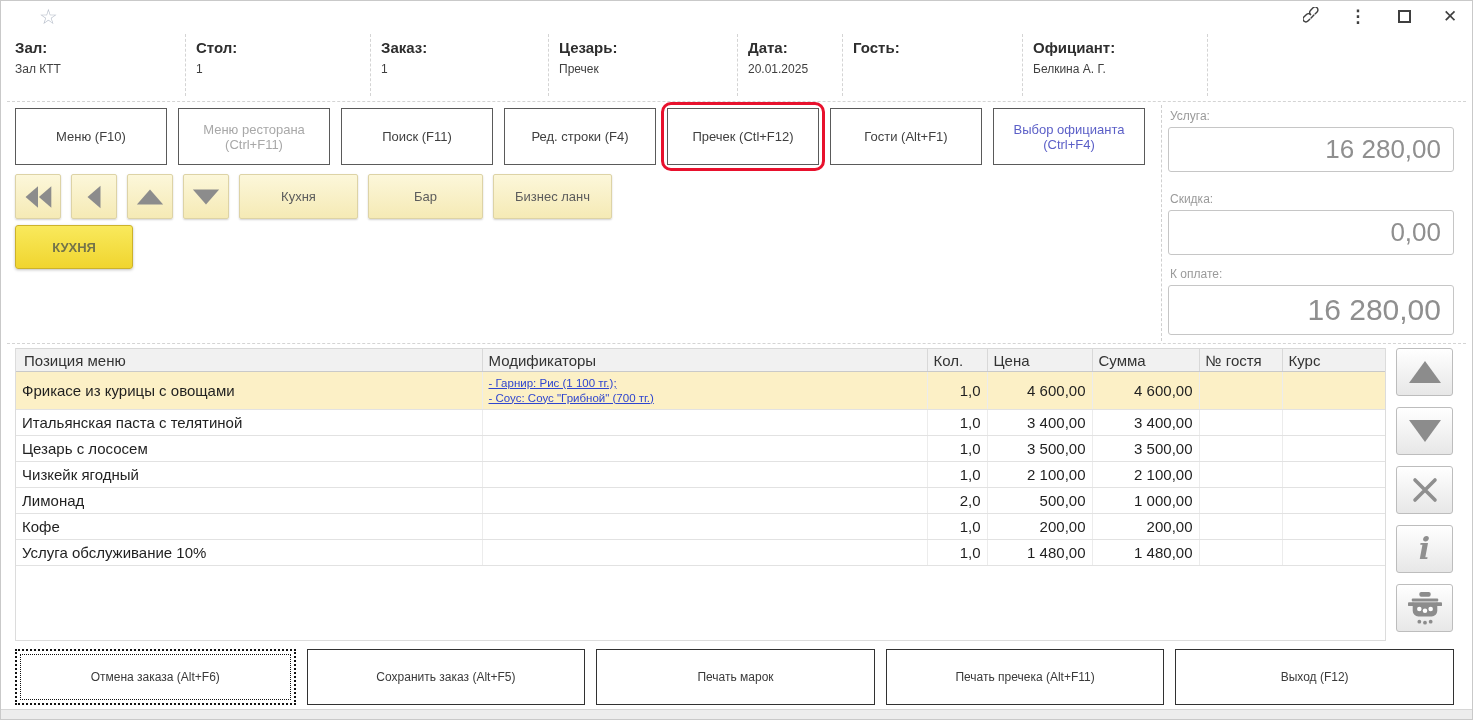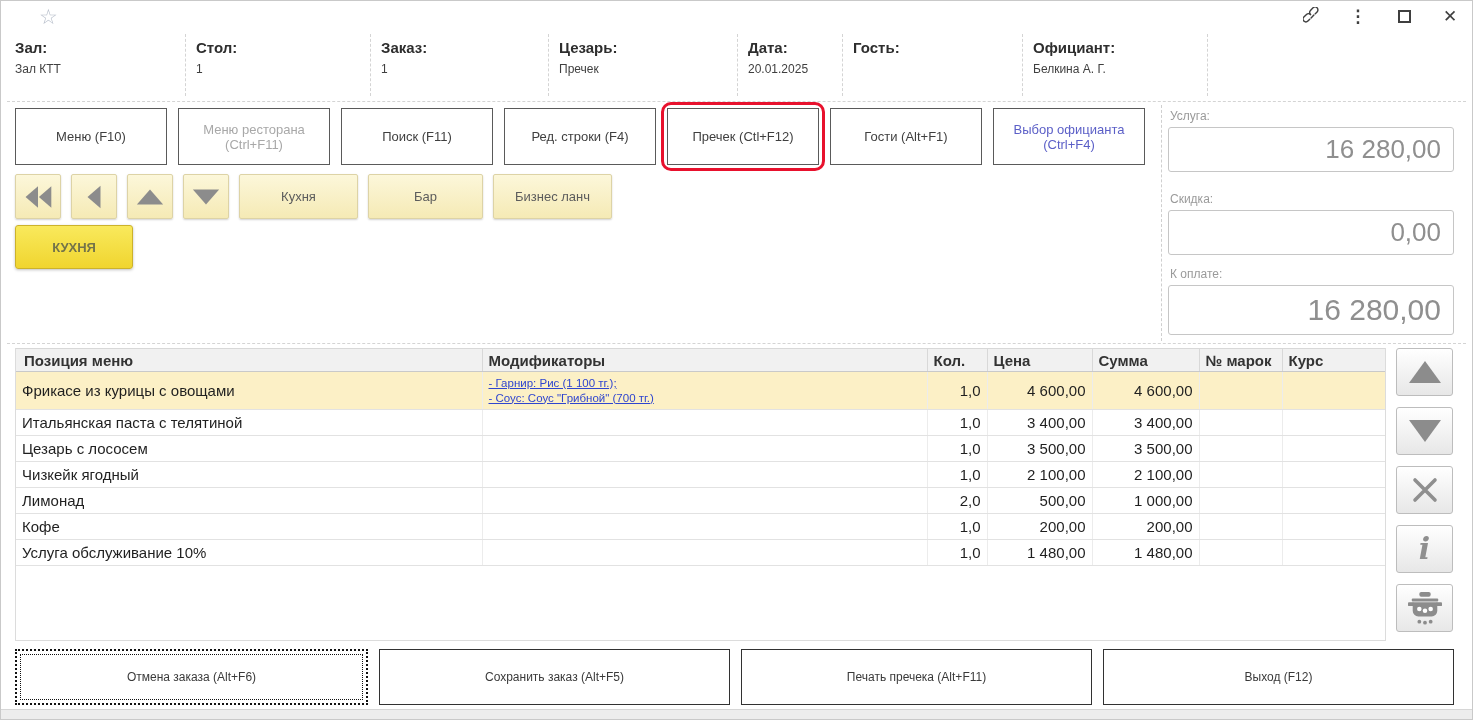--- a/index.html
+++ b/index.html
@@ -54,21 +54,21 @@
   .totals .tlbl { font-size:12px; color:#9a9a9a; margin:2px 0 2px 2px; height:16px; }
   .tinput { width:286px; height:45px; border:1px solid #c6c6c6; border-radius:3px; background:#fff;
             display:flex; align-items:center; justify-content:flex-end; padding-right:12px;
             font-size:26px; color:#8f8f8f; }
   .tinput.big { height:50px; font-size:30px; }
 
   
   .tablewrap { position:absolute; left:14px; top:347px; width:1371px; height:293px;
                border:1px solid #dcdcdc; border-top:none; background:#fff; overflow:hidden; }
   table.order { border-collapse:collapse; table-layout:fixed; width:1371px; }
-  table.order th { background:#f1f1f1; font-size:15px; font-weight:bold; color:#333; text-align:left;
+  table.order th { background:#f1f1f1; font-size:15px; font-weight:normal; color:#333; text-align:left;
                    height:23px; padding:0 6px; border-right:1px solid #d8d8d8; border-bottom:1px solid #c9c9c9;
                    border-top:1px solid #d8d8d8; overflow:hidden; white-space:nowrap; }
   table.order td { font-size:15px; color:#1f1f1f; padding:0 6px; border-right:1px solid #ececec;
                    border-bottom:1px solid #e2e2e2; overflow:hidden; white-space:nowrap; vertical-align:middle; }
   table.order tr.r { height:26px; }
   table.order tr.sel { height:38px; }
   table.order tr.sel td { background:#fcf0c6; }
   td.num { text-align:right; padding-right:10px; }
   .modlink { display:block; font-size:11.5px; line-height:1.3; color:#2f45cf; text-decoration:underline; cursor:pointer; }
   td.namecol { padding-left:8px; }
@@ -212,21 +212,21 @@
           <col style="width:83px">
           <col style="width:105px">
       </colgroup>
       <thead>
         <tr>
           <th style="padding-left:8px">Позиция меню</th>
           <th>Модификаторы</th>
           <th>Кол.</th>
           <th>Цена</th>
           <th>Сумма</th>
-          <th>№ марок</th>
+          <th>№ гостя</th>
           <th>Курс</th>
         </tr>
       </thead>
       <tbody>
         <tr class="sel">
           <td class="namecol">Фрикасе из курицы с овощами</td>
           <td>
             <a class="modlink">- Гарнир: Рис (1 100 тг.);</a>
             <a class="modlink">- Соус: Соус "Грибной" (700 тг.)</a>
           </td>
@@ -326,19 +326,20 @@
         <circle class="icon-gray" cx="14" cy="32.5" r="2"></circle>
         <circle class="icon-gray" cx="20" cy="33.5" r="2"></circle>
         <circle class="icon-gray" cx="26" cy="32.5" r="2"></circle>
       </svg>
     </div>
   </div>
 
   <div class="footer">
     <div class="fbtn focused">Отмена заказа (Alt+F6)</div>
     <div class="fbtn">Сохранить заказ (Alt+F5)</div>
+    <div class="fbtn">Печать марок</div>
     <div class="fbtn">Печать пречека (Alt+F11)</div>
     <div class="fbtn">Выход (F12)</div>
   </div>
 
   <div class="bottomstrip"></div>
 
 </div>
 
 </body></html>

